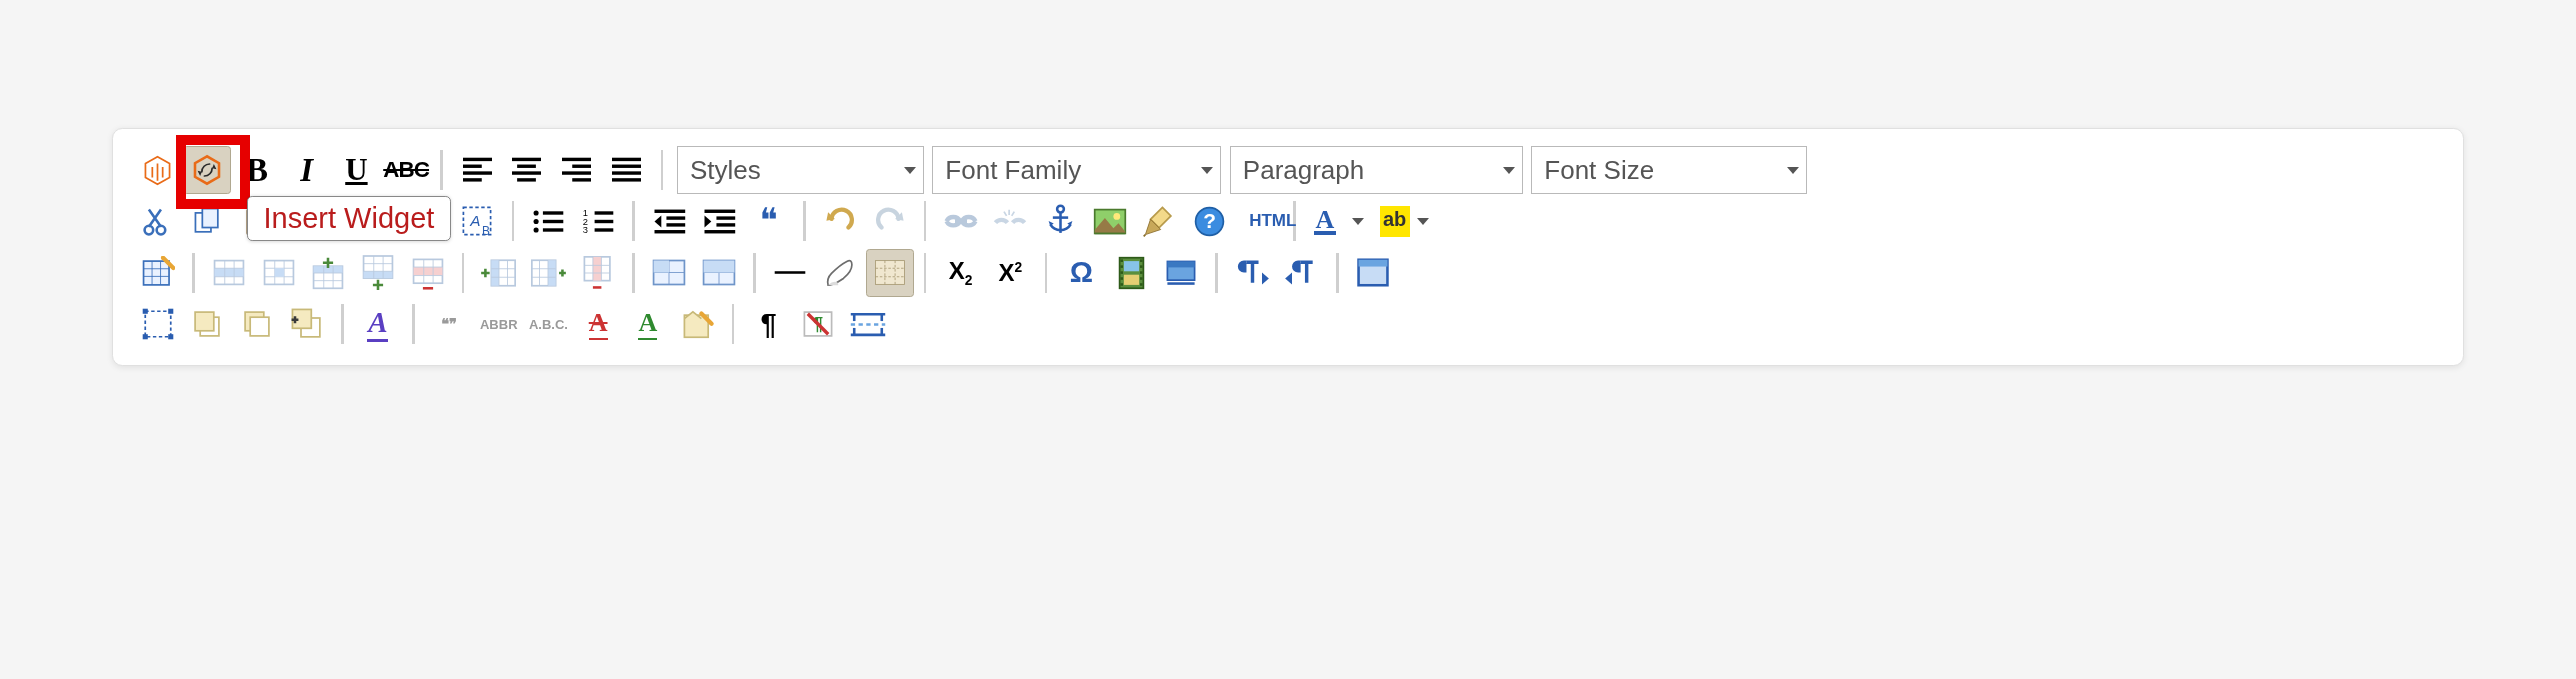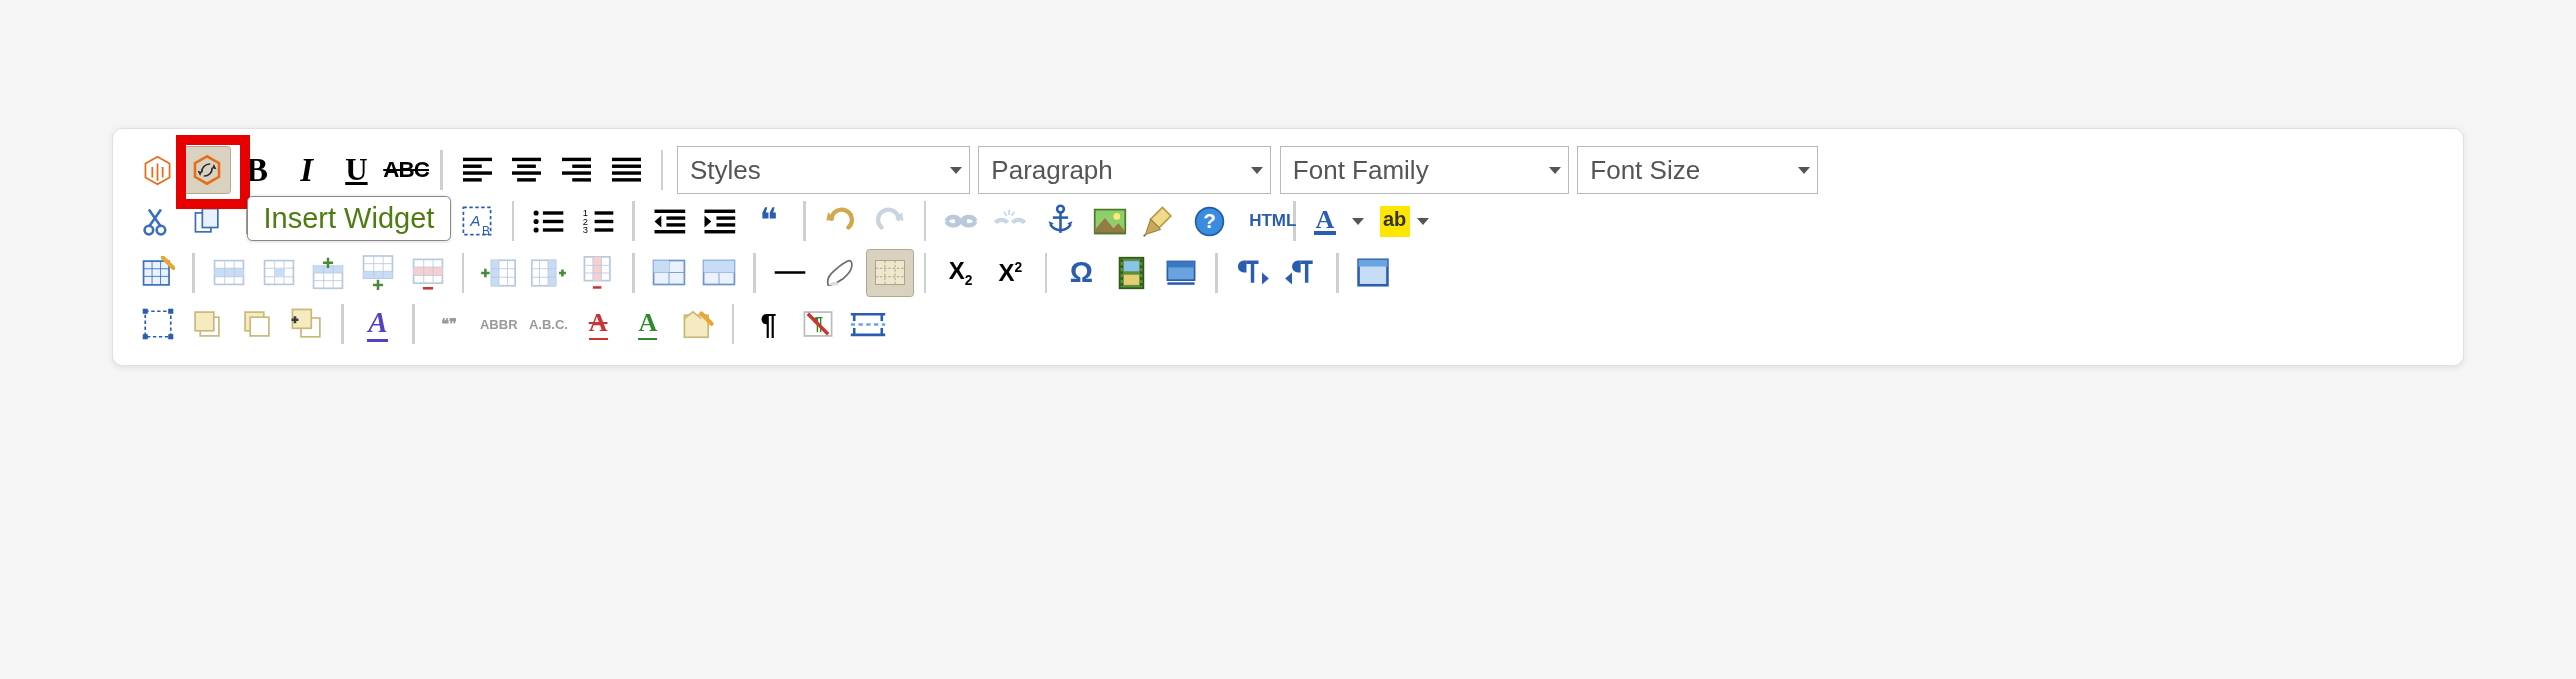--- a/index.html
+++ b/index.html
@@ -64,43 +64,43 @@
     align-items:center;
     padding:0 6.9px 0 12px;
     margin:0 3.4px;
     font-size:26px;
     color:#555;
     cursor:pointer;
     gap:5.2px;
   }
   .select .label{flex:1;white-space:nowrap;overflow:hidden;}
   .select .caret{width:0;height:0;border-left:6px solid transparent;border-right:6px solid transparent;border-top:7.8px solid #555;margin-left:auto;}
-  .select.styles{width:293px;}
+  .select.styles{width:247px;}
   .select.paragraph{width:293px;}
   .select.fontfam{width:289px;}
-  .select.fontsize{width:241px;}
+  .select.fontsize{width:276px;}
   .dropdown-caret{
     width:0;height:0;border-left:6px solid transparent;border-right:6px solid transparent;border-top:7.8px solid #555;
   }
   
   .red-highlight{
     position:absolute;
     border:10.3px solid #e60000;
     pointer-events:none;
     z-index:30;
   }
   
   .tooltip{
     position:absolute;
     background:#fff;
     border:0.9px solid #888;
     border-radius:5.2px;
     padding:5.2px 15.5px;
     font-size:29px;
-    color:#4d7c0f;
+    color:#b91c1c;
     z-index:31;
     box-shadow:0 0.9px 3.4px rgba(0,0,0,0.15);
     white-space:nowrap;
   }
   
   .tiny{font-size:13px;font-weight:700;color:#2a5db0;}
   .tiny.grey{color:#9a9a9a;}
   .tiny.lg{font-size:14.6px;}
   .html-txt{font-size:17px;font-weight:700;color:#2a5db0;letter-spacing:0;margin-left:28px;}
 </style>
@@ -181,26 +181,26 @@
           </g>
         </svg>
     </div>
 
     <div class="sep"></div>
 
     <div class="select styles">
       <span class="label">Styles</span>
       <span class="caret"></span>
     </div>
+    <div class="select fontfam">
+      <span class="label">Font Family</span>
+      <span class="caret"></span>
+    </div>
     <div class="select paragraph">
       <span class="label">Paragraph</span>
-      <span class="caret"></span>
-    </div>
-    <div class="select fontfam">
-      <span class="label">Font Family</span>
       <span class="caret"></span>
     </div>
     <div class="select fontsize">
       <span class="label">Font Size</span>
       <span class="caret"></span>
     </div>
   </div>
 
   <div class="row">
 

